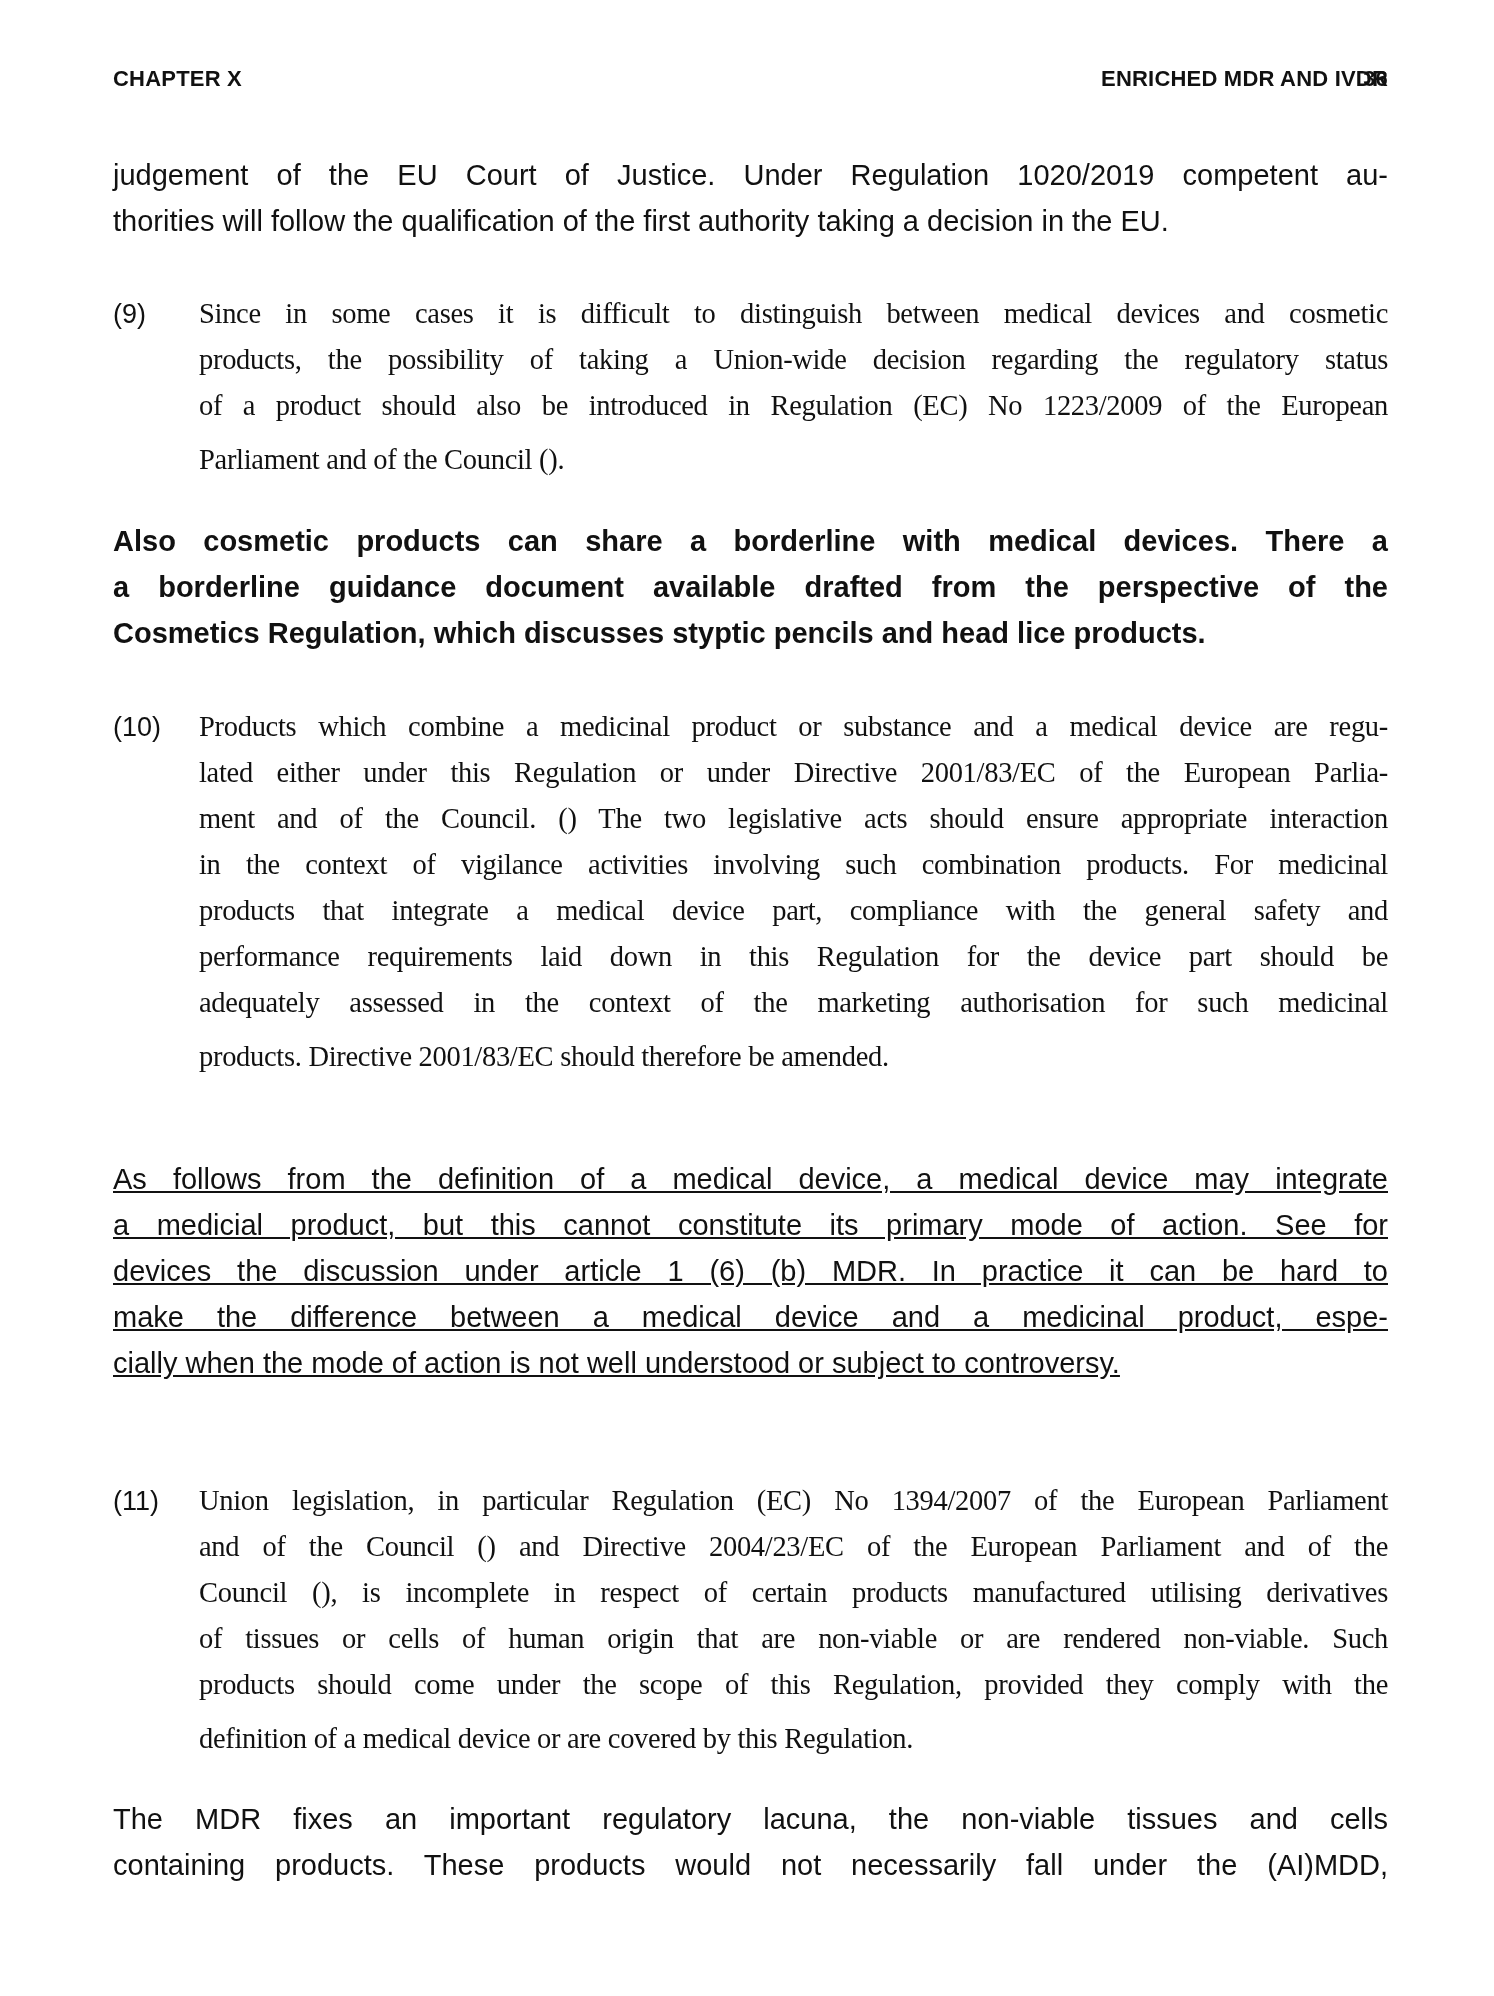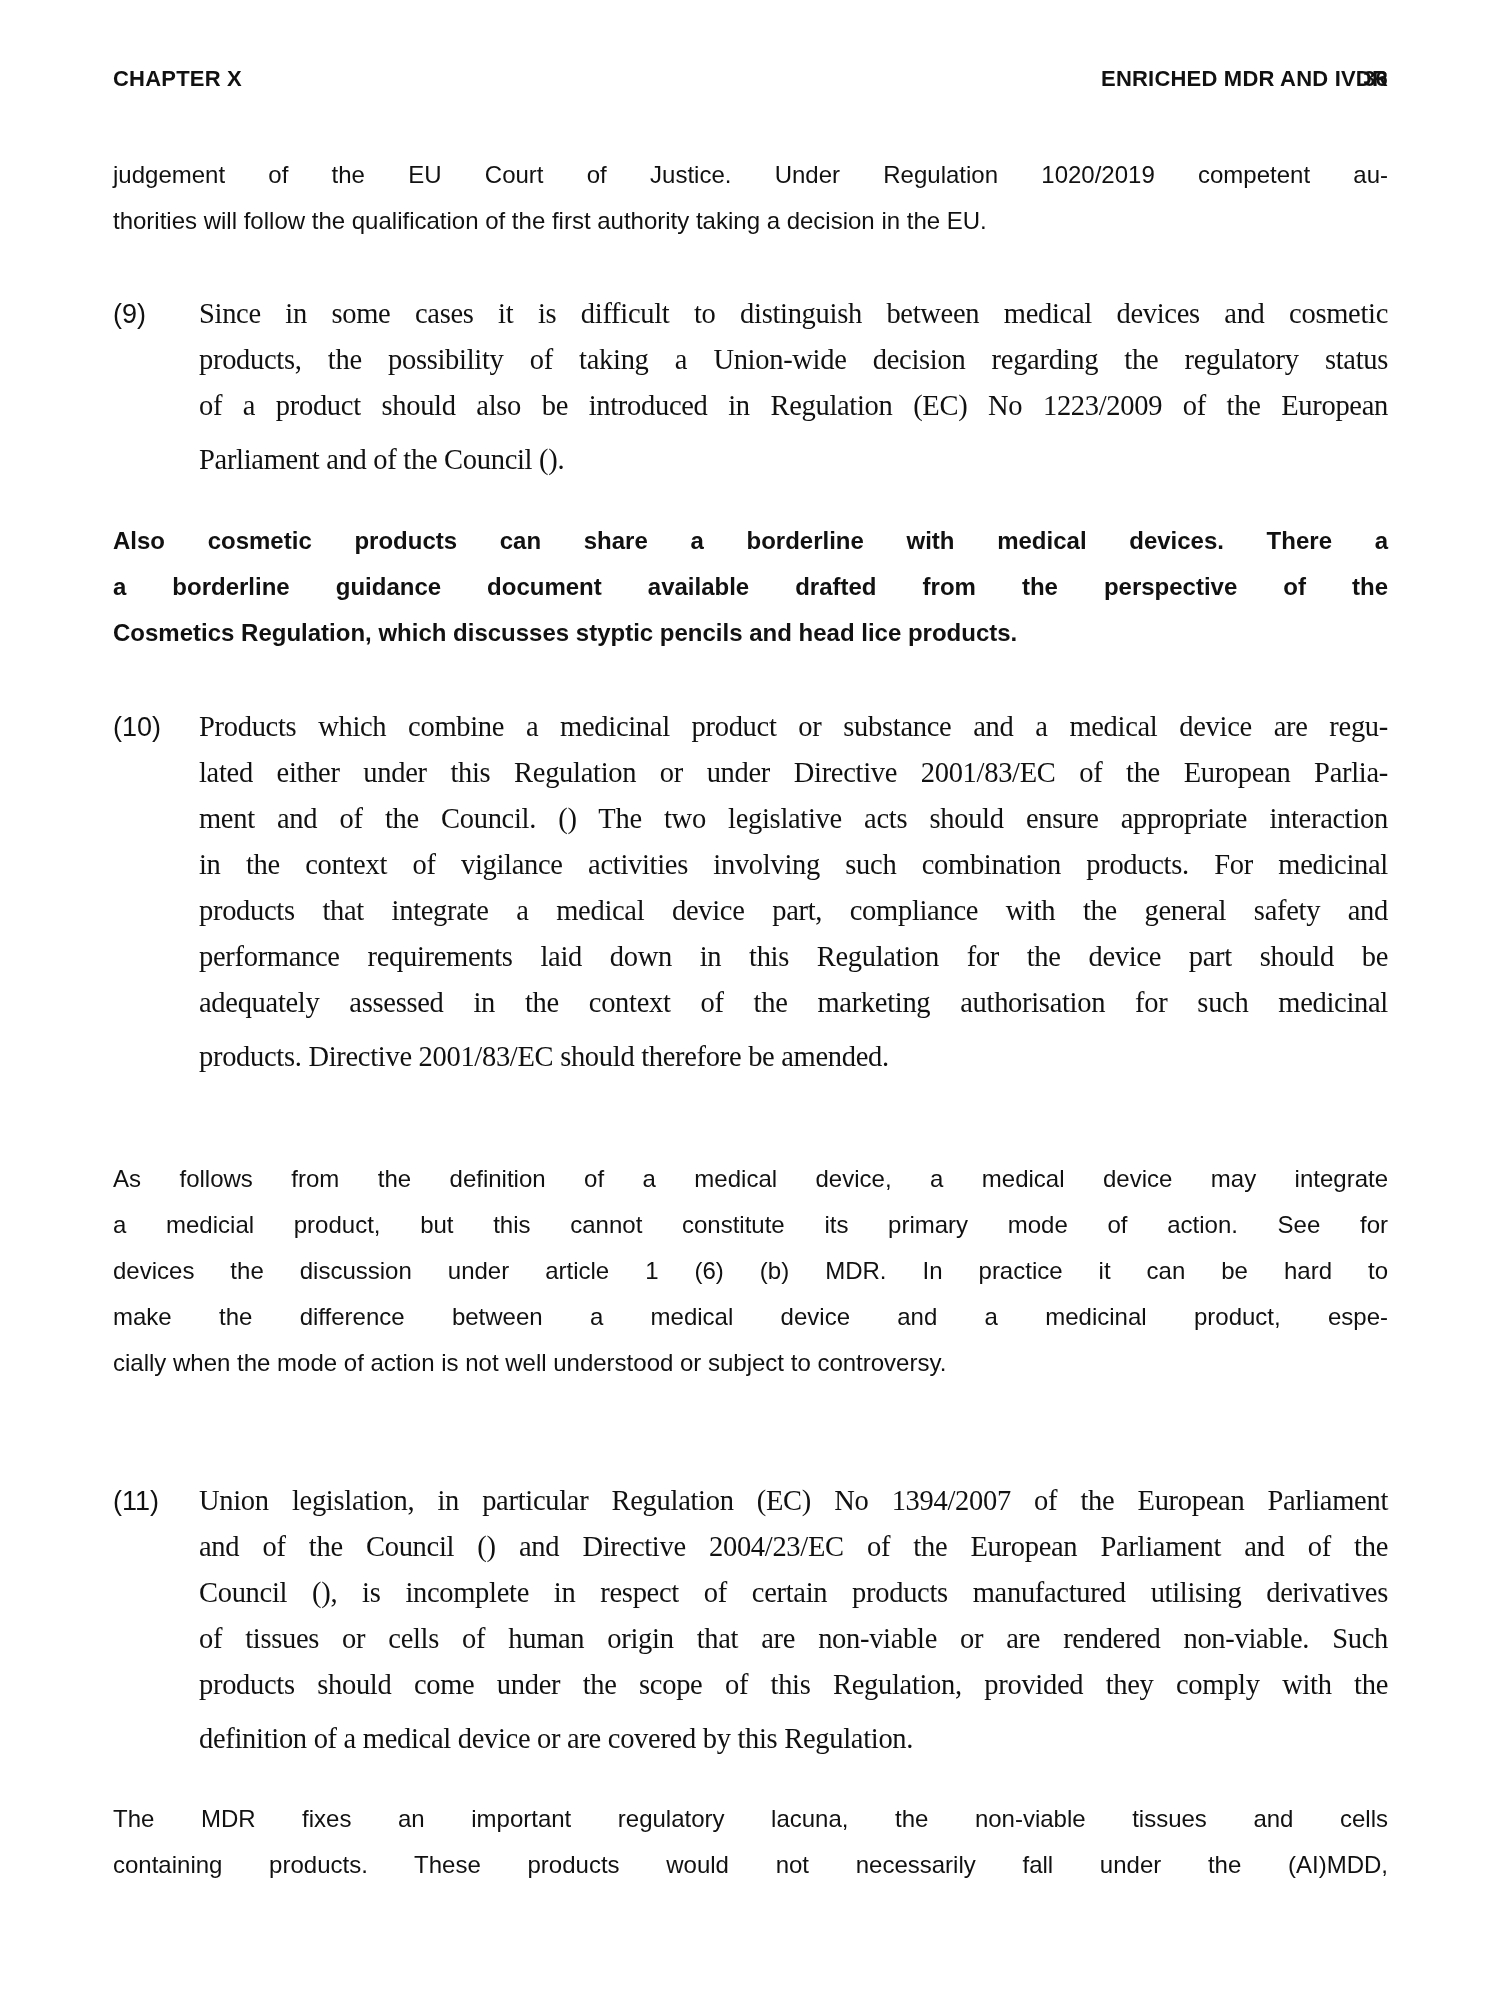--- a/index.html
+++ b/index.html
@@ -1,21 +1,21 @@
 <!DOCTYPE html>
 <html><head>
 <meta charset="utf-8">
 <style>
   html, body { margin: 0; padding: 0; background: #ffffff; }
   body { width: 1494px; height: 1996px; position: relative; overflow: hidden; color: #111111; }
   .header { position: absolute; top: 66px; left: 113px; width: 1275px; height: 30px; font-family: "Liberation Sans", sans-serif; font-weight: bold; font-size: 22px; letter-spacing: 0.2px; }
   .header .left { position: absolute; left: 0; top: 0; }
   .header .center { position: absolute; left: 0; right: 0; top: 0; text-align: right; }
   .header .right { position: absolute; right: 0; top: 0; }
-  .commentary { position: absolute; left: 113px; width: 1275px; font-family: "Liberation Sans", sans-serif; font-size: 24px; line-height: 46px; color: #111; }
+  .commentary { position: absolute; left: 113px; width: 1275px; font-family: "Liberation Sans", sans-serif; font-size: 29px; line-height: 46px; color: #111; }
   .commentary .line { display: block; white-space: nowrap; text-align: justify; text-align-last: justify; }
   .commentary .line.last { text-align-last: left; }
   .recital { position: absolute; left: 113px; width: 1275px; font-family: "Liberation Serif", serif; font-size: 28.5px; line-height: 46px; color: #111; }
   .recital .num { position: absolute; left: 0; top: 0; font-family: "Liberation Sans", sans-serif; font-size: 27px; }
   .recital .body { margin-left: 86px; }
   .recital .line { display: block; white-space: nowrap; text-align: justify; text-align-last: justify; letter-spacing: -0.3px; }
   .recital .line.last { text-align-last: left; margin-top: 8px; }
 </style>
 </head>
 <body>
@@ -54,21 +54,21 @@
     <span class="line">lated either under this Regulation or under Directive 2001/83/EC of the European Parlia-</span>
     <span class="line">ment and of the Council. () The two legislative acts should ensure appropriate interaction</span>
     <span class="line">in the context of vigilance activities involving such combination products. For medicinal</span>
     <span class="line">products that integrate a medical device part, compliance with the general safety and</span>
     <span class="line">performance requirements laid down in this Regulation for the device part should be</span>
     <span class="line">adequately assessed in the context of the marketing authorisation for such medicinal</span>
     <span class="line last">products. Directive 2001/83/EC should therefore be amended.</span>
   </div>
 </div>
 
-<div class="commentary" style="top:1156px;">
+<div class="commentary" style="top:1156px;text-decoration:underline;">
   <span class="line">As follows from the definition of a medical device, a medical device may integrate</span>
   <span class="line">a medicial product, but this cannot constitute its primary mode of action. See for</span>
   <span class="line">devices the discussion under article 1 (6) (b) MDR. In practice it can be hard to</span>
   <span class="line">make the difference between a medical device and a medicinal product, espe-</span>
   <span class="line last">cially when the mode of action is not well understood or subject to controversy.</span>
 </div>
 
 <div class="recital" style="top:1478px;">
   <span class="num">(11)</span>
   <div class="body">

